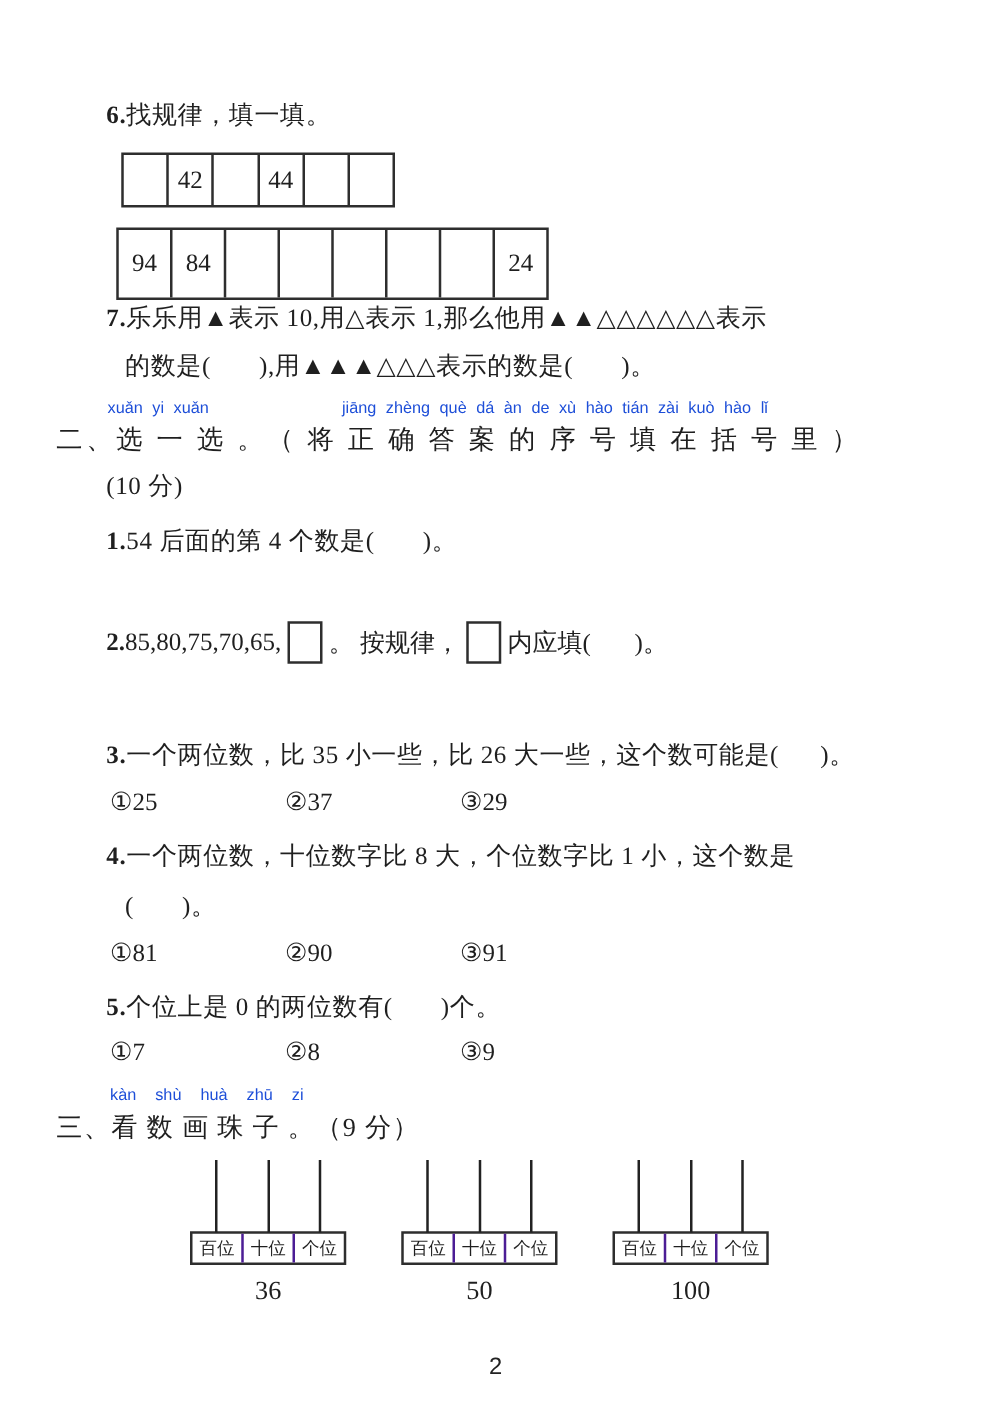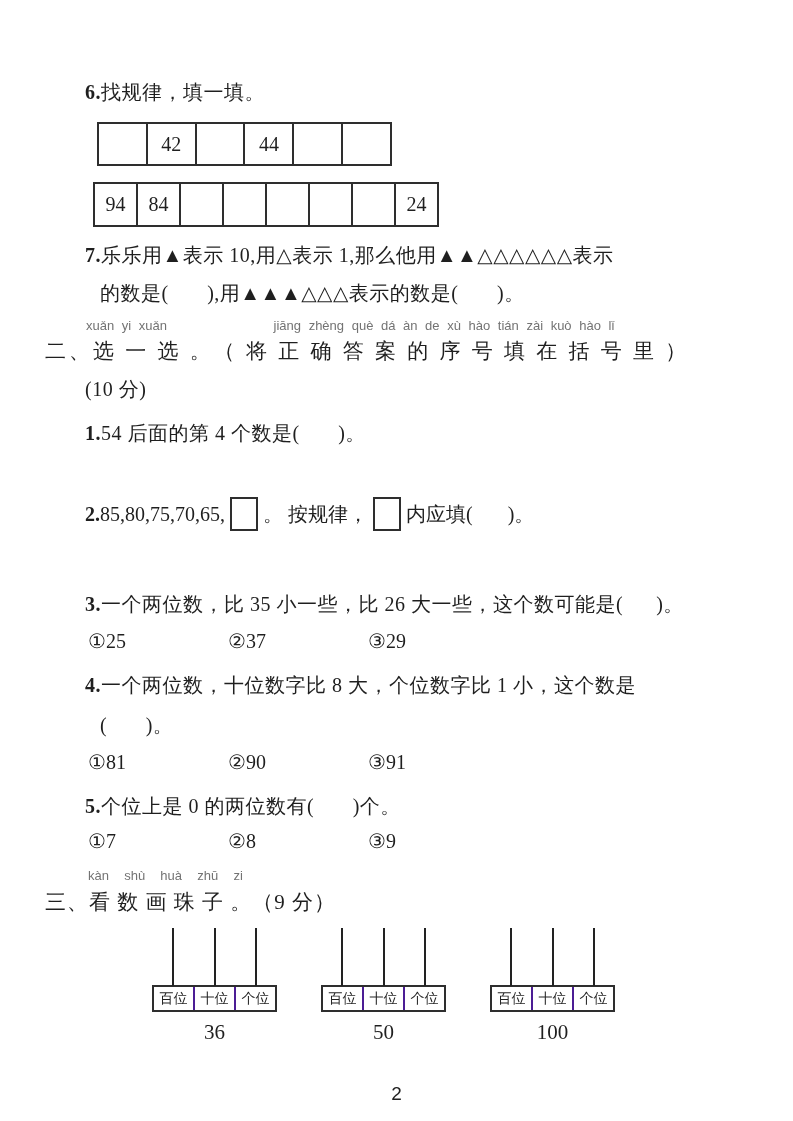--- a/index.html
+++ b/index.html
@@ -30,21 +30,21 @@
   .strip .cell{
     flex:1;
     display:flex;align-items:center;justify-content:center;
     font-size:20px;
   }
   .strip .cell + .cell{border-left:2px solid #2e2e2e;}
   
   .pinyin{
     font-family:"Liberation Sans","DejaVu Sans",sans-serif;
     font-size:13px;
-    color:#737373;
+    color:#1d4ed8;
     white-space:pre;
     word-spacing:4px;
   }
   .sec-title{
     font-size:21px;
     letter-spacing:3px;
     white-space:pre;
   }
   .sec-title-3{
     font-size:21px;
@@ -105,30 +105,30 @@
     color:#222;
   }
 </style>
 </head>
 <body>
 
 <div class="page">
 
   <div class="abs txt" style="top:79px;left:85px;"><span class="qnum">6.</span><span>找规律，填一填。</span></div>
 
-  <div class="abs strip" style="top:122px;left:97px;width:295px;height:44px;">
+  <div class="abs strip" style="top:122px;left:97px;width:219px;height:44px;">
     <div class="cell"></div>
     <div class="cell">42</div>
     <div class="cell"></div>
     <div class="cell">44</div>
     <div class="cell"></div>
     <div class="cell"></div>
   </div>
 
-  <div class="abs strip" style="top:182px;left:93px;width:346px;height:45px;">
+  <div class="abs strip" style="top:182px;left:93px;width:346px;height:58px;">
     <div class="cell">94</div>
     <div class="cell">84</div>
     <div class="cell"></div>
     <div class="cell"></div>
     <div class="cell"></div>
     <div class="cell"></div>
     <div class="cell"></div>
     <div class="cell">24</div>
   </div>
 

